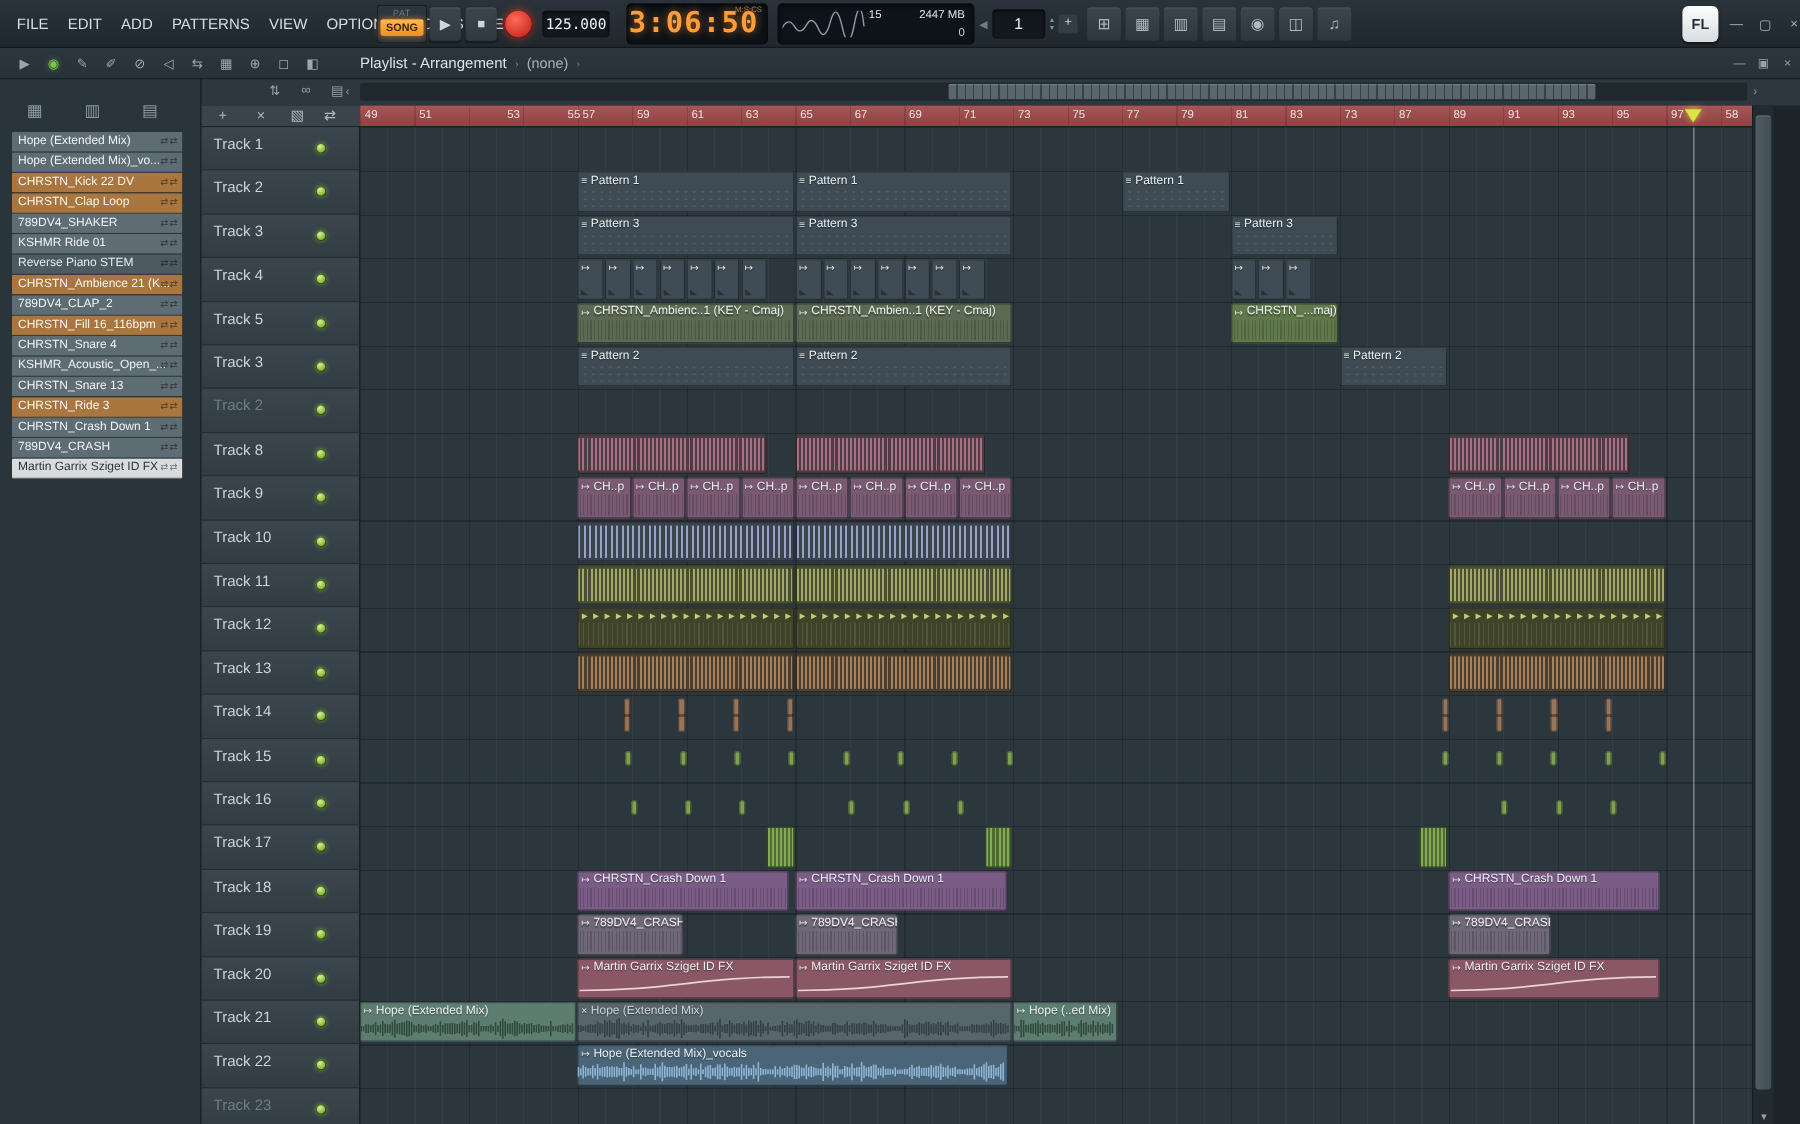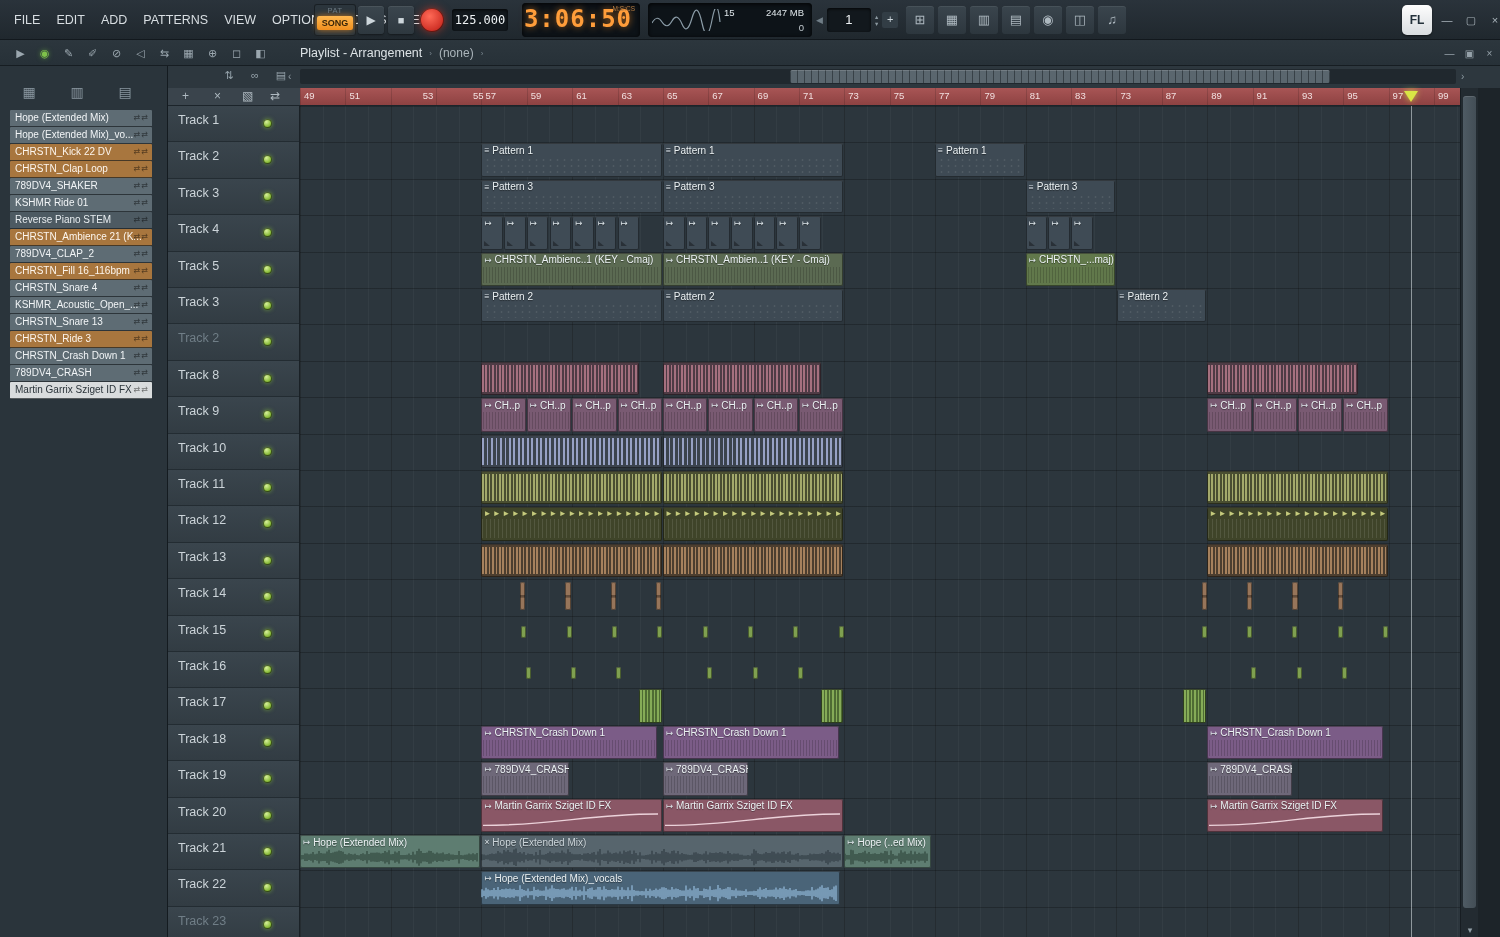--- a/index.html
+++ b/index.html
@@ -258,21 +258,21 @@
       <span class="rlab" style="left: 684.4px;">79</span>
       <span class="rlab" style="left: 729.8px;">81</span>
       <span class="rlab" style="left: 775.1px;">83</span>
       <span class="rlab" style="left: 820.5px;">73</span>
       <span class="rlab" style="left: 865.8px;">87</span>
       <span class="rlab" style="left: 911.2px;">89</span>
       <span class="rlab" style="left: 956.6px;">91</span>
       <span class="rlab" style="left: 1001.9px;">93</span>
       <span class="rlab" style="left: 1047.3px;">95</span>
       <span class="rlab" style="left: 1092.6px;">97</span>
-      <span class="rlab" style="left: 1138px;">99</span>
+      <span class="rlab" style="left: 1138px;">58</span>
       <div id="ruler-marker" style="left: 1104.3px;"></div>
     </div>
 
   <div id="headers">
       <div class="trow" style="top: 0px; height: 36.4px;">
         <span class="tname">Track 1</span>
         <span class="tled"></span>
       </div>
       <div class="trow" style="top: 36.4px; height: 36.4px;">
         <span class="tname">Track 2</span>

